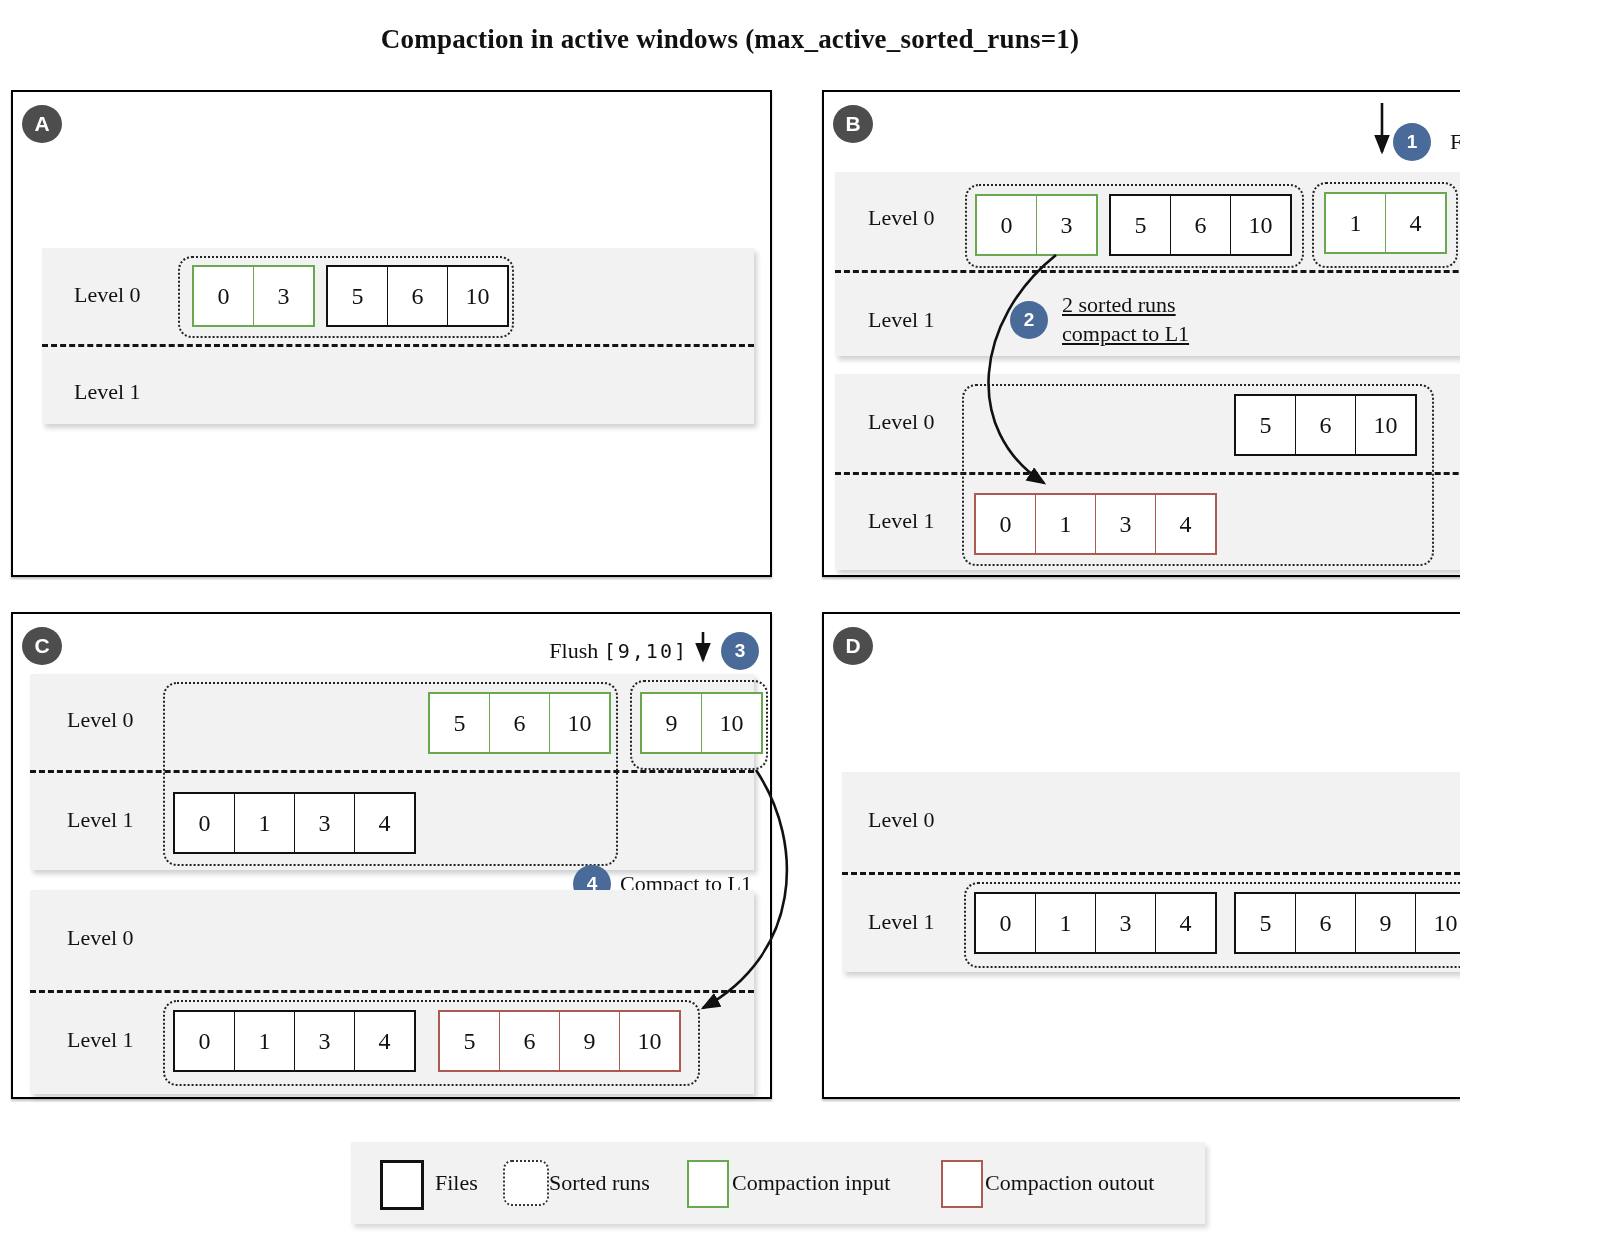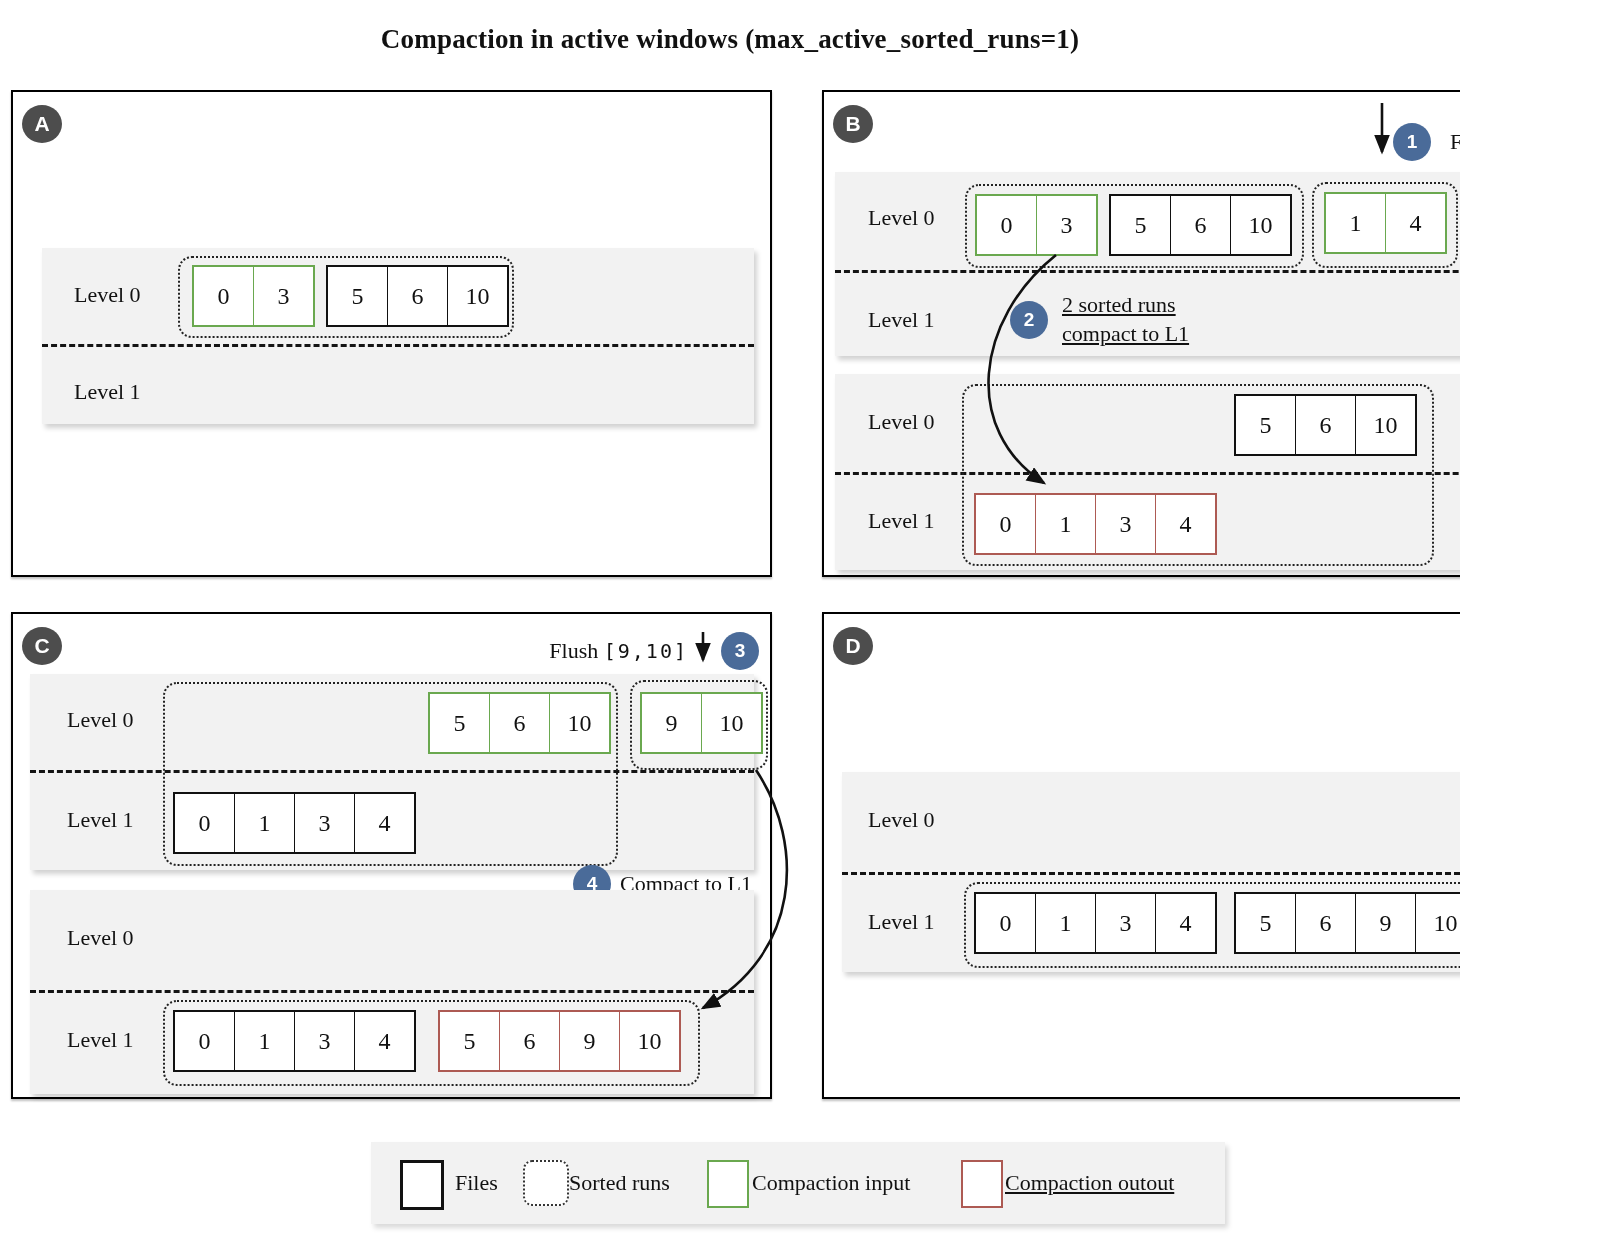--- a/index.html
+++ b/index.html
@@ -38,21 +38,21 @@
           font:bold 19px "Liberation Sans","DejaVu Sans",sans-serif;
           display:flex; align-items:center; justify-content:center; }
 
   .flush { position:absolute; font-size:22px; white-space:nowrap; transform:translateY(-50%); }
   .flush .mono, .mono { font-family:"DejaVu Sans Mono","Liberation Mono",monospace;
                         font-size:20px; letter-spacing:2px;margin-top:33px; }
 
   .note { position:absolute; font-size:22px; line-height:29px; white-space:nowrap; }
   .annot { position:absolute; font-size:22px; white-space:nowrap; transform:translateY(-50%); }
 
-  .legend { position:absolute; left:371px; top:1142px; width:854px; height:82px;
+  .legend { position:absolute; left:351px; top:1142px; width:854px; height:82px;
             background:var(--band,#f2f2f2); box-shadow:3px 4px 5px rgba(0,0,0,0.15); }
   .swatch { position:absolute; background:#fff; width:38px; height:44px; }
   .swatch.files  { border:3px solid #111; }
   .swatch.runs   { border:2px dotted #333; border-radius:9px; width:42px; height:42px; }
   .swatch.input  { border:2.5px solid var(--green,#6aa84f); }
   .swatch.output { border:2.5px solid var(--red,#ad5a53); }
   .legend-label { position:absolute; font-size:22px; white-space:nowrap; transform:translateY(-50%); }
 
   svg.overlay { position:absolute; left:0; top:0; pointer-events:none; z-index:9; }
 </style>
@@ -214,21 +214,21 @@
   </div>
 
   <div class="legend">
     <div class="swatch files" style="left:29px; top:18px;"></div>
     <div class="legend-label" style="left:84px; top:41px;">Files</div>
     <div class="swatch runs" style="left:152px; top:18px;"></div>
     <div class="legend-label" style="left:198px; top:41px;">Sorted runs</div>
     <div class="swatch input" style="left:336px; top:18px;"></div>
     <div class="legend-label" style="left:381px; top:41px;">Compaction input</div>
     <div class="swatch output" style="left:590px; top:18px;"></div>
-    <div class="legend-label" style="left:634px; top:41px;text-decoration:underline;">Compaction outout</div>
+    <div class="legend-label" style="left:634px; top:41px;">Compaction outout</div>
   </div>
 
   <svg class="overlay" width="1612" height="1246" viewBox="0 0 1612 1246">
     <defs>
       <marker id="ah" markerWidth="9" markerHeight="8" refX="6.5" refY="3" orient="auto">
         <path d="M0,0 L7.5,3 L0,6 Z" fill="#111"></path>
       </marker>
     </defs>
     <path d="M1382,103 L1382,152" stroke="#111" stroke-width="2.6" fill="none" marker-end="url(#ah)"></path>
     <path d="M1056,255 C975,320 962,430 1044,483" stroke="#111" stroke-width="2.6" fill="none" marker-end="url(#ah)"></path>

